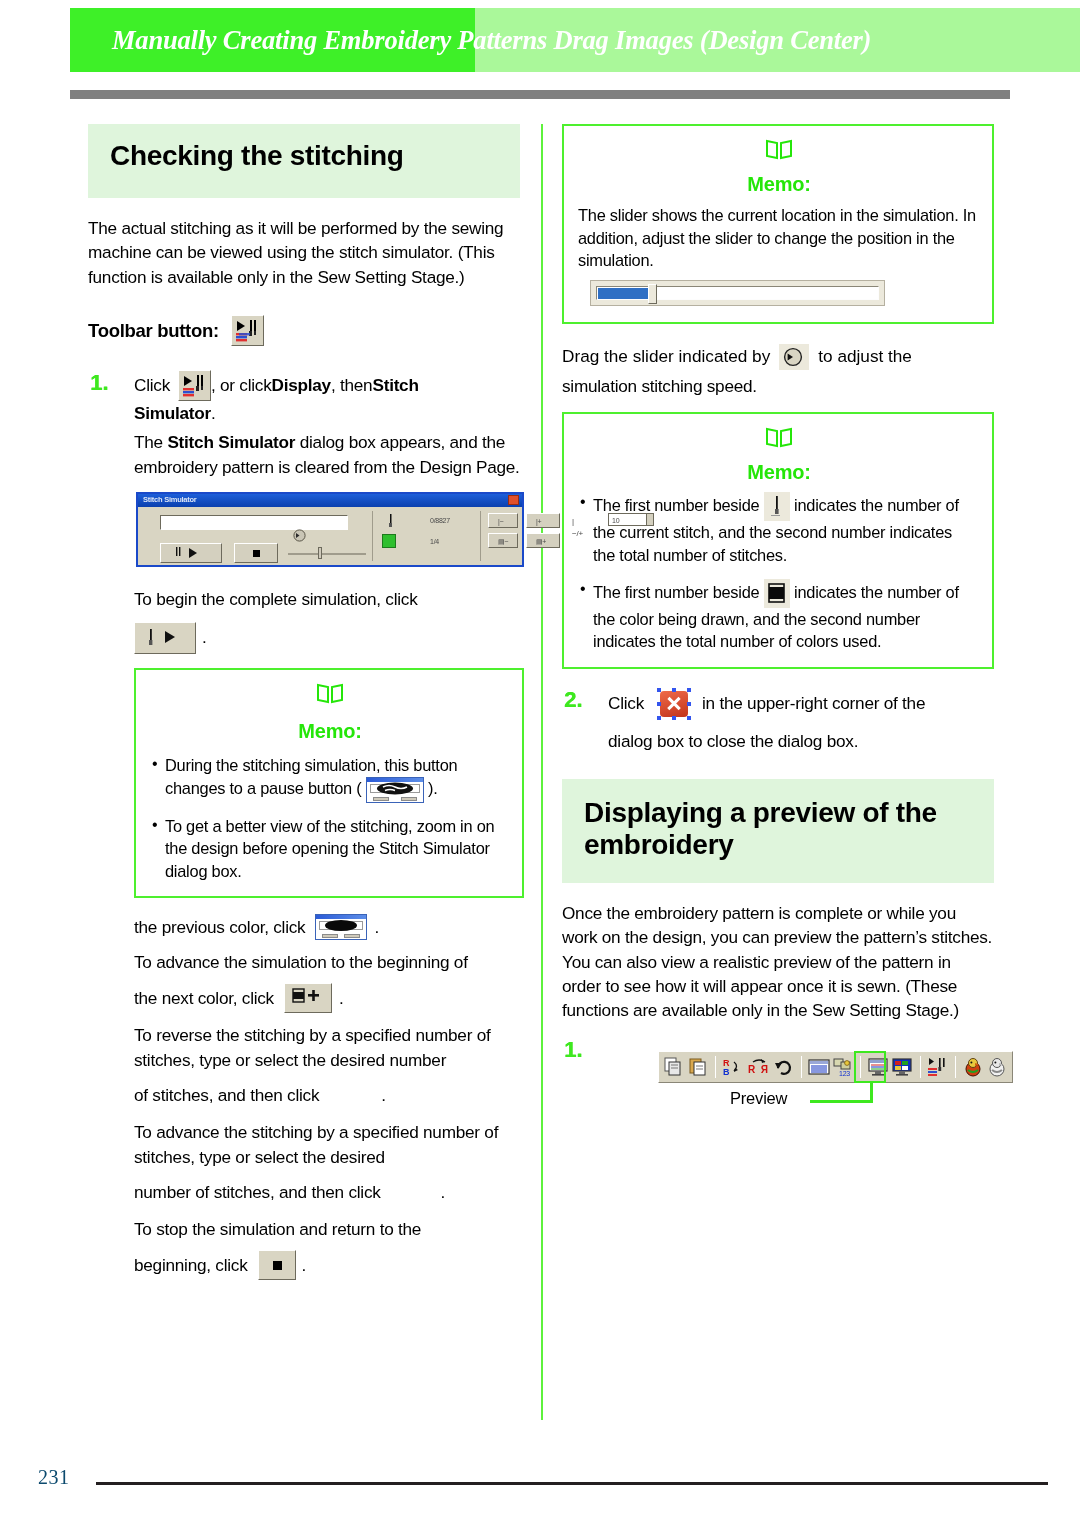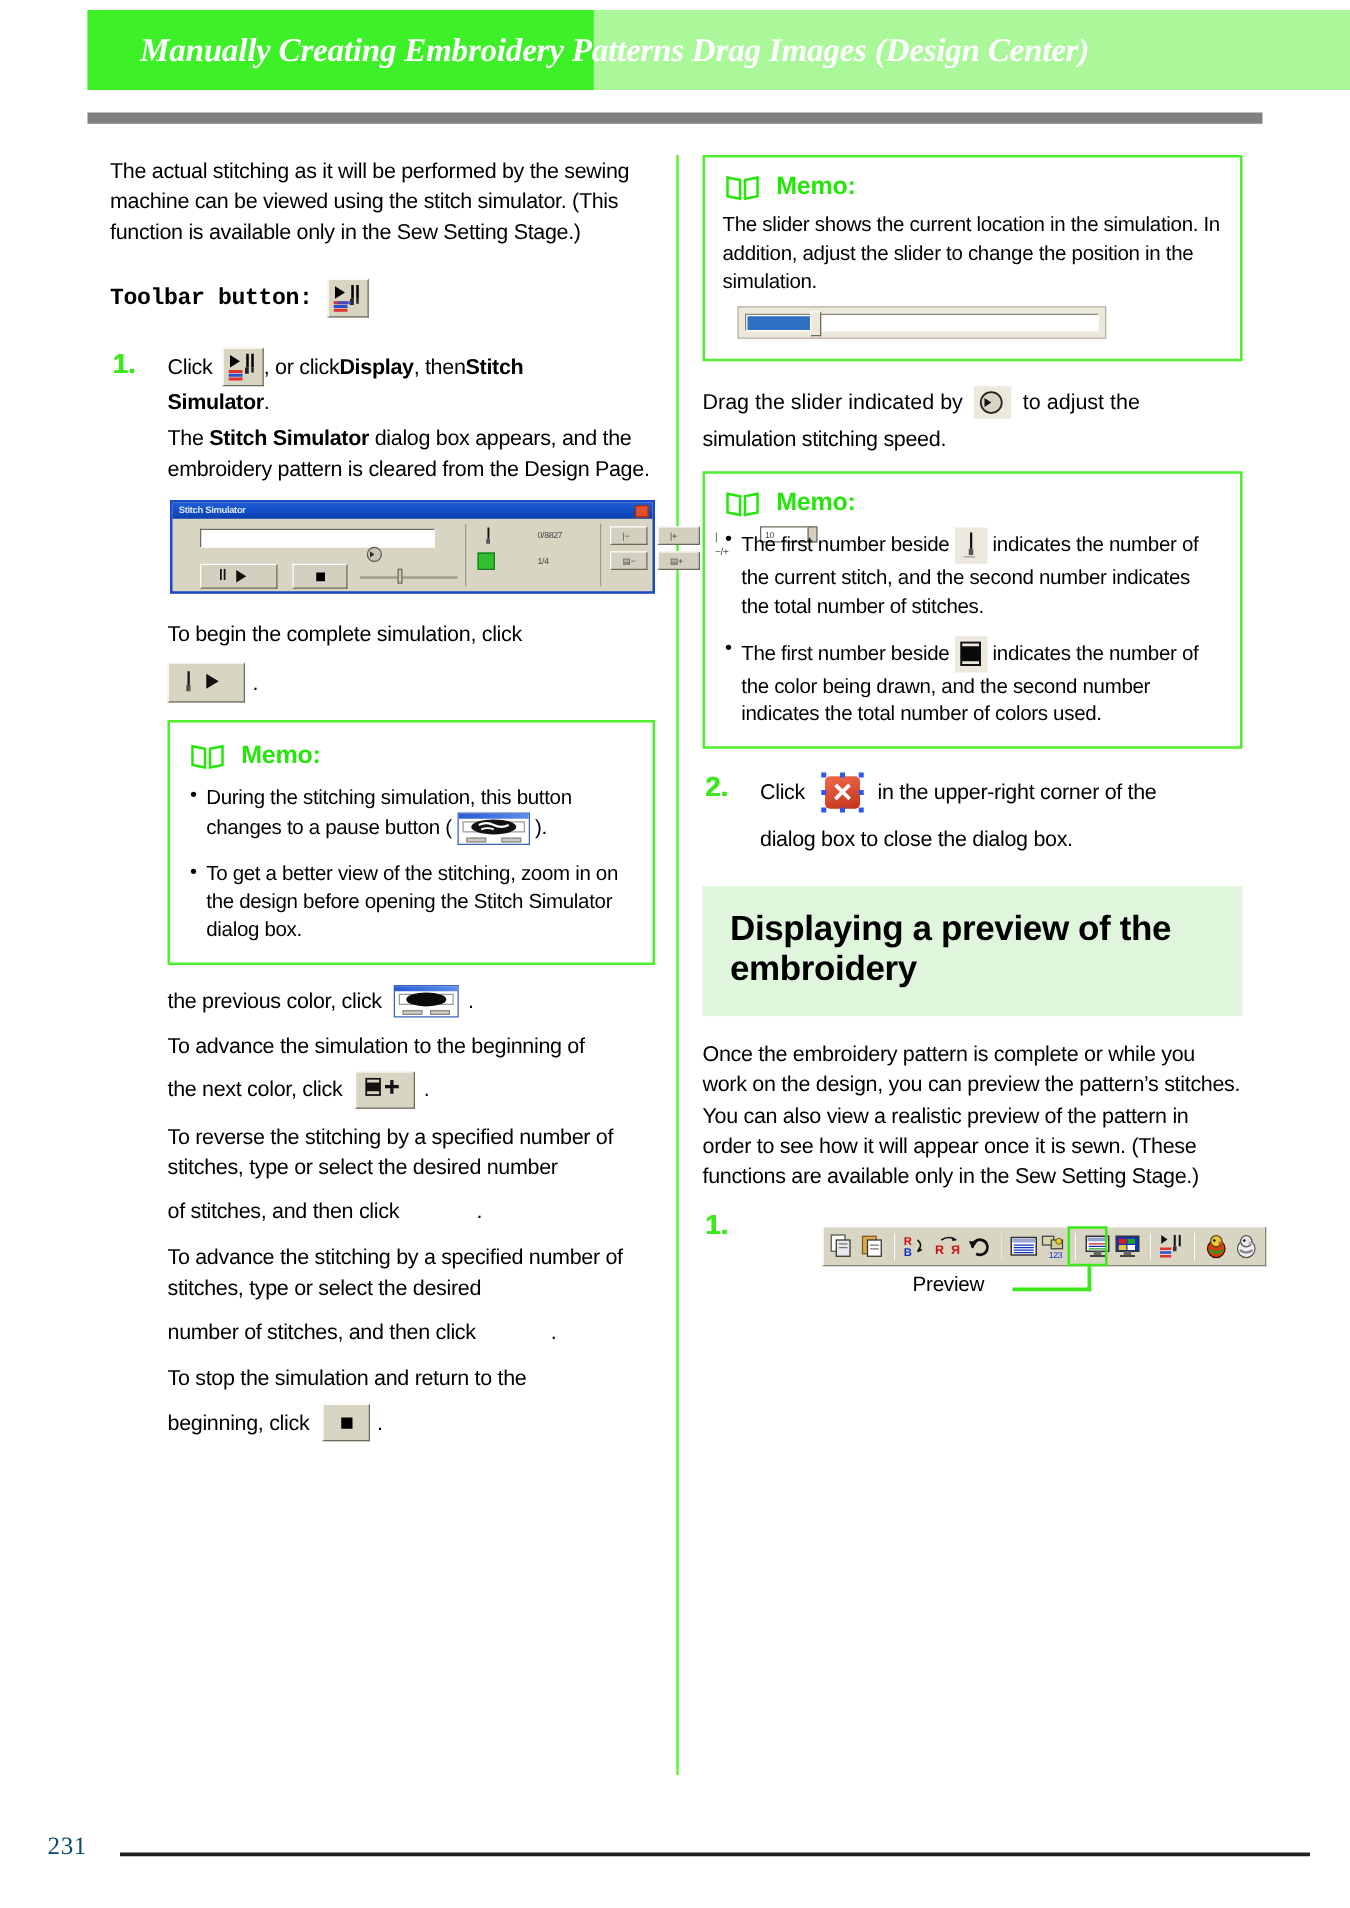--- a/index.html
+++ b/index.html
@@ -42,39 +42,39 @@
   .sec-head h2 {
     margin:0; font-size:28px; font-weight:bold; line-height:1.14;
     font-family:"Liberation Sans", sans-serif; letter-spacing:-0.3px;
   }
 
   
   p.body { margin:0 0 14px 0; font-size:17.2px; line-height:1.42; letter-spacing:-0.25px; }
   .b { font-weight:bold; }
 
   
-  .tb-line { display:flex; align-items:center; gap:12px; margin:26px 0 24px 0;font-family:Liberation Mono, monospace; }
+  .tb-line { display:flex; align-items:center; gap:12px; margin:26px 0 24px 0; }
   .tb-line .lbl { font-size:18.5px; font-weight:bold; letter-spacing:-0.3px; }
 
   
   .step { display:flex; gap:0; margin:0 0 10px 0; }
   .step-num {
     color:#3ee81f; font-weight:bold; font-size:22px; line-height:1.2;
     width:46px; flex:none; text-align:left; padding-left:2px;
     text-shadow:0.5px 0 0 #3ee81f;
   }
   .step-body { flex:1; font-size:17.2px; line-height:1.45; letter-spacing:-0.25px; }
   .step-body p { margin:0 0 3px 0; }
 
   .inline-row { display:flex; align-items:center; flex-wrap:wrap; gap:0; }
   .inline-row > * { vertical-align:middle; }
 
   
   .memo { border:2px solid #4ef02e; padding:10px 14px 14px 14px; margin:14px 0 16px 0; }
-  .memo-hd { display:flex; align-items:center; gap:13px; margin:2px 0 8px 2px; }
+  .memo-hd { display:flex; align-items:center; gap:13px; margin:2px 0 8px 2px;flex-direction:column; }
   .memo-hd .t { color:#25e609; font-weight:bold; font-size:20px; letter-spacing:-0.2px; }
   .memo p { margin:0 0 4px 0; font-size:16.4px; line-height:1.38; letter-spacing:-0.25px; }
   .memo ul { margin:0; padding:0; list-style:none; }
   .memo li { font-size:16.4px; line-height:1.38; margin:0 0 12px 0; letter-spacing:-0.25px;
              padding-left:15px; position:relative; }
   .memo li:last-child { margin-bottom:0; }
   .memo li::before { content:"\2022"; position:absolute; left:2px; top:-1px; font-size:16px; }
 
   
   .winbtn {
@@ -199,20 +199,23 @@
   <div class="hdr-bg-light"></div>
   <div class="hdr-bg-dark"></div>
   <div class="hdr-title">Manually Creating Embroidery Patterns Drag Images (Design Center)</div>
 </div>
 <div class="hdr-rule"></div>
 
 <div class="col-div"></div>
 
 <div class="colL">
 
+  <div class="sec-head">
+    <h2>Checking the stitching</h2>
+  </div>
 
   <p class="body">The actual stitching as it will be performed by the sewing machine can be viewed using the stitch simulator. (This function is available only in the Sew Setting Stage.)</p>
 
   <div class="tb-line">
     <span class="lbl">Toolbar button:</span>
     <span class="winbtn ic-sim">
       <svg width="26" height="26" viewBox="0 0 26 26">
         <polygon points="2,3 2,13 10,8" fill="#000"></polygon>
         <rect x="15" y="2" width="2" height="11" fill="#000"></rect>
         <rect x="19" y="2" width="2" height="11" fill="#000"></rect>

